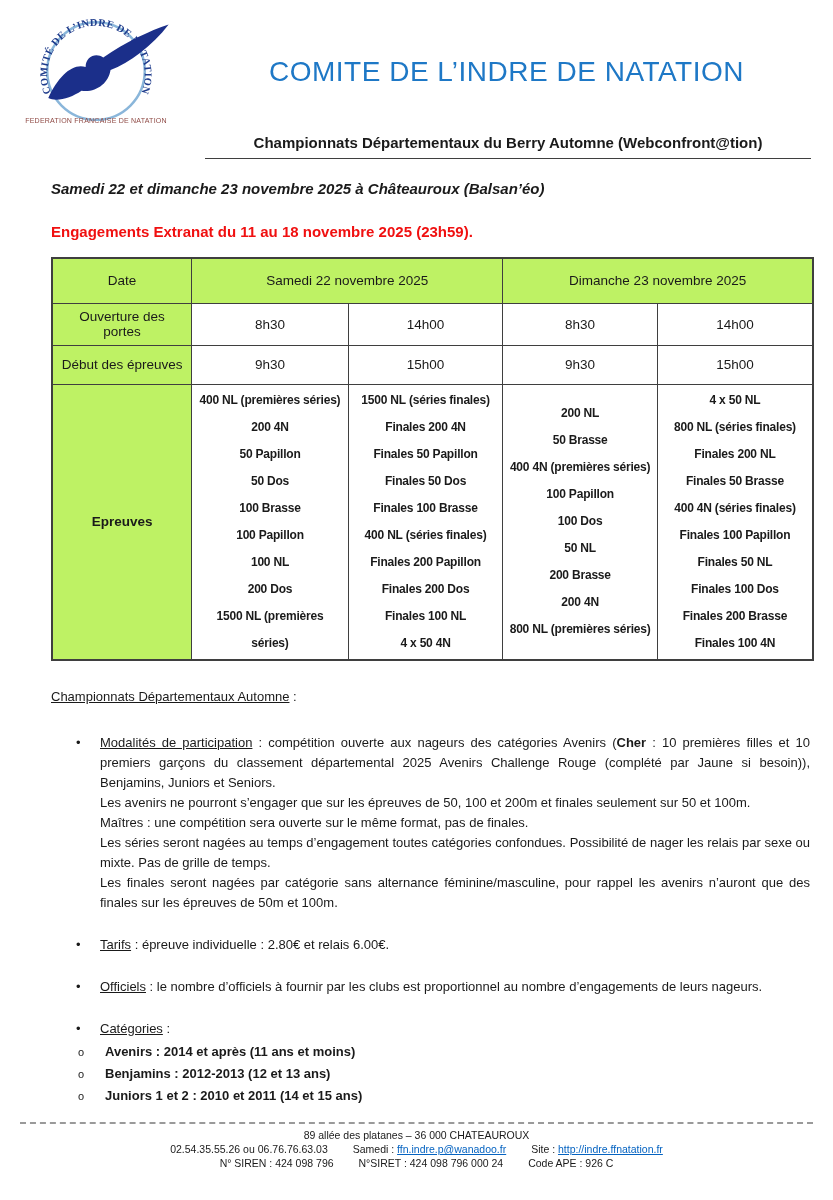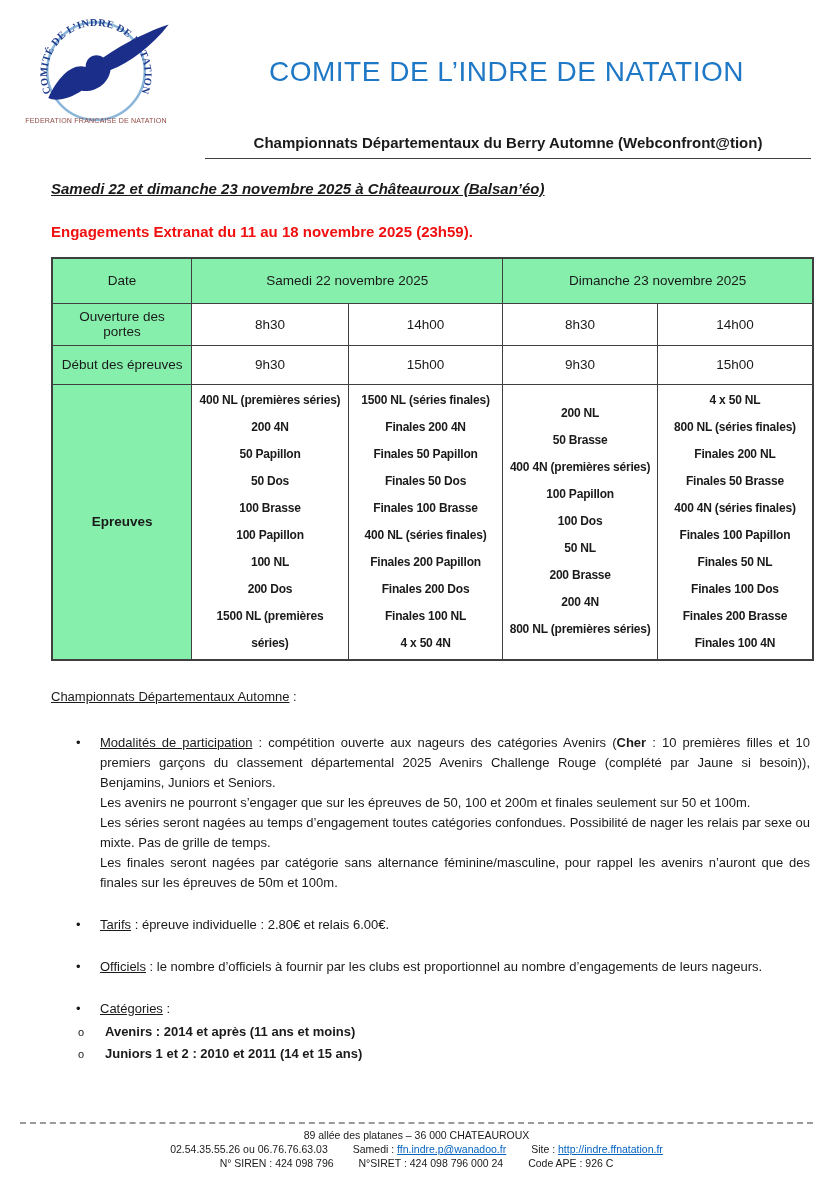--- a/index.html
+++ b/index.html
@@ -45,21 +45,20 @@
   }
 
   
   .content {
     position: absolute; top: 179px; left: 0; right: 0;
     padding: 0 23px 0 51px;
   }
   .date-line {
     font-size: 15px; font-weight: bold; font-style: italic;
     line-height: 20px;
-    text-decoration: underline;
   }
   .red-line {
     margin-top: 23px;
     font-size: 15px; font-weight: bold;
     color: #F01010;
     line-height: 20px;
   }
 
   
   table.schedule {
@@ -67,21 +66,21 @@
     width: 763px;
     border-collapse: collapse;
     border: 2px solid #3f3f3f;
   }
   table.schedule td {
     border: 1px solid #3f3f3f;
     text-align: center; vertical-align: middle;
     font-size: 13.5px;
     padding: 2px 6px;
   }
-  .peach { background: #86efac; }
+  .peach { background: #bef264; }
   tr.r1 td { height: 45px; }
   tr.r2 td { height: 42px; }
   tr.r3 td { height: 39px; }
   td.col-label { padding: 2px 12px; }
   td.events-label { font-weight: bold; }
   td.events { padding: 5px 1px; vertical-align: middle; }
   .event-line {
     font-weight: bold; font-size: 12px;
     line-height: 27px; letter-spacing: -0.2px;
   }
@@ -225,20 +224,21 @@
       </tbody>
     </table>
 
     <div class="section-heading"><span class="u">Championnats Départementaux Automne</span><span> :</span></div>
 
     <div class="bullet">
       <span class="bullet-marker"></span>
       <div class="bullet-body">
         <div class="para"><span class="u">Modalités de participation</span><span> : compétition ouverte aux nageurs des catégories Avenirs (</span><b>Cher</b><span> : 10 premières filles et 10 premiers garçons du classement départemental 2025 Avenirs Challenge Rouge (complété par Jaune si besoin)), Benjamins, Juniors et Seniors.</span></div>
         <div class="para">Les avenirs ne pourront s’engager que sur les épreuves de 50, 100 et 200m et finales seulement sur 50 et 100m.</div>
+        <div class="para">Maîtres : une compétition sera ouverte sur le même format, pas de finales.</div>
         <div class="para">Les séries seront nagées au temps d’engagement toutes catégories confondues. Possibilité de nager les relais par sexe ou mixte. Pas de grille de temps.</div>
         <div class="para">Les finales seront nagées par catégorie sans alternance féminine/masculine, pour rappel les avenirs n’auront que des finales sur les épreuves de 50m et 100m.</div>
       </div>
     </div>
 
     <div class="bullet tight">
       <span class="bullet-marker"></span>
       <div class="bullet-body">
         <div class="para"><span class="u">Tarifs</span><span> : épreuve individuelle : 2.80€ et relais 6.00€.</span></div>
       </div>
@@ -255,20 +255,24 @@
       <span class="bullet-marker"></span>
       <div class="bullet-body">
         <div class="para"><span class="u">Catégories</span><span> :</span></div>
       </div>
     </div>
 
     <div>
         <div class="sub-item">
         <span class="sub-marker"></span>
         <span class="sub-text">Avenirs : 2014 et après (11 ans et moins)</span>
+      </div>
+        <div class="sub-item">
+        <span class="sub-marker"></span>
+        <span class="sub-text">Benjamins : 2012-2013 (12 et 13 ans)</span>
       </div>
         <div class="sub-item">
         <span class="sub-marker"></span>
         <span class="sub-text">Juniors 1 et 2 : 2010 et 2011 (14 et 15 ans)</span>
       </div>
       </div>
 
   </div>
 
   <div class="footer">

